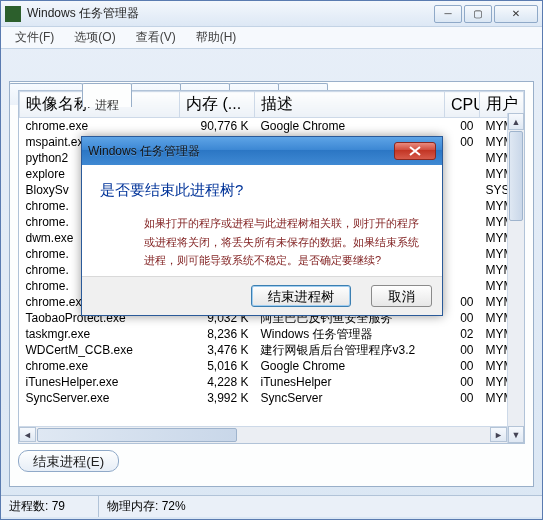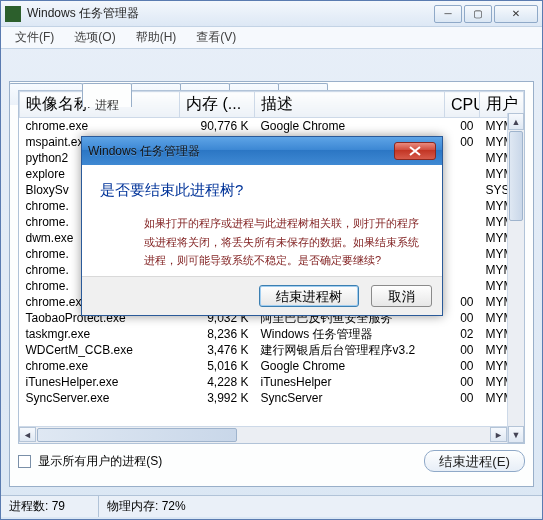--- a/index.html
+++ b/index.html
@@ -222,21 +222,21 @@
     font-size:11px;
     line-height:1.7;
     margin-left:44px;
   }
   .dialog-btns {
     background:#f0f0f0;
     border-top:1px solid #d9d9d9;
     padding:8px 10px;
     display:flex;
     justify-content:flex-end;
-    gap:12px;
+    gap:20px;
   }
   .dlg-btn {
     height:22px;
     padding:2px 16px;
     border:1px solid #8a8a8a;
     border-radius:3px;
     background:linear-gradient(#fefefe,#e7e7e7);
   }
   .dlg-btn.default {
     border:1px solid #3c7fb1;
@@ -254,22 +254,22 @@
     <div class="win-btns">
       <div class="win-btn">─</div>
       <div class="win-btn">▢</div>
       <div class="win-btn win-btn-close">✕</div>
     </div>
   </div>
 
   <div class="menubar">
     <span class="menu-item">文件(F)</span>
     <span class="menu-item">选项(O)</span>
+    <span class="menu-item">查看(V)</span>
     <span class="menu-item">帮助(H)</span>
-    <span class="menu-item">查看(V)</span>
   </div>
 
   <div class="client">
     <div class="tabs">
       <div class="tab">应用程序</div>
       <div class="tab active">进程</div>
       <div class="tab">服务</div>
       <div class="tab">性能</div>
       <div class="tab">联网</div>
       <div class="tab">用户</div>
@@ -429,24 +429,20 @@
           <div class="scroll-btn">▼</div>
         </div>
         <div class="scroll-h">
           <div class="scroll-btn">◄</div>
           <div class="scroll-thumb"></div>
           <div class="scroll-track"></div>
           <div class="scroll-btn">►</div>
         </div>
       </div>
       <div class="below-list">
-        <label>
-          <span class="checkbox"></span>
-          <span>显示所有用户的进程(S)</span>
-        </label>
         <button class="btn">结束进程(E)</button>
       </div>
     </div>
   </div>
 
   <div class="statusbar">
     <div class="status-cell first">进程数: 79</div>
     <div class="status-cell" style="flex:1;border-right:none">物理内存: 72%</div>
   </div>
 

